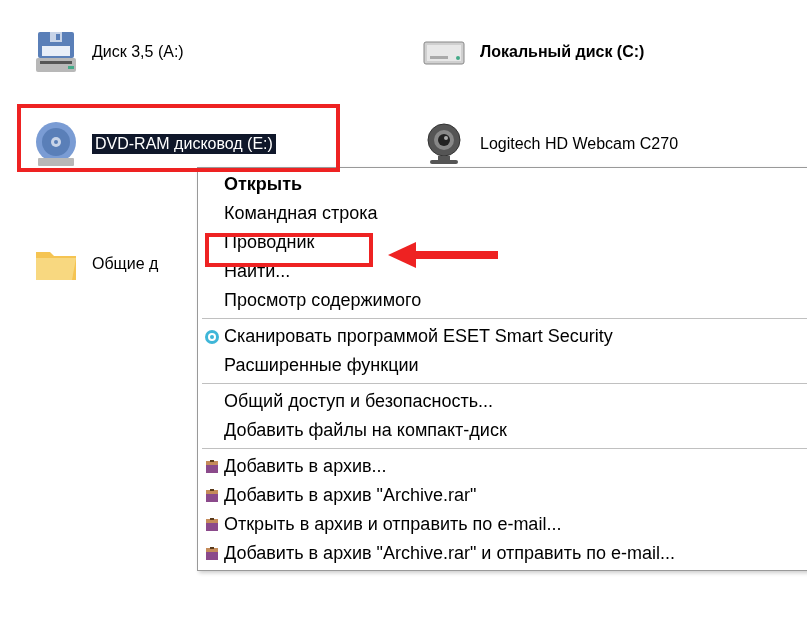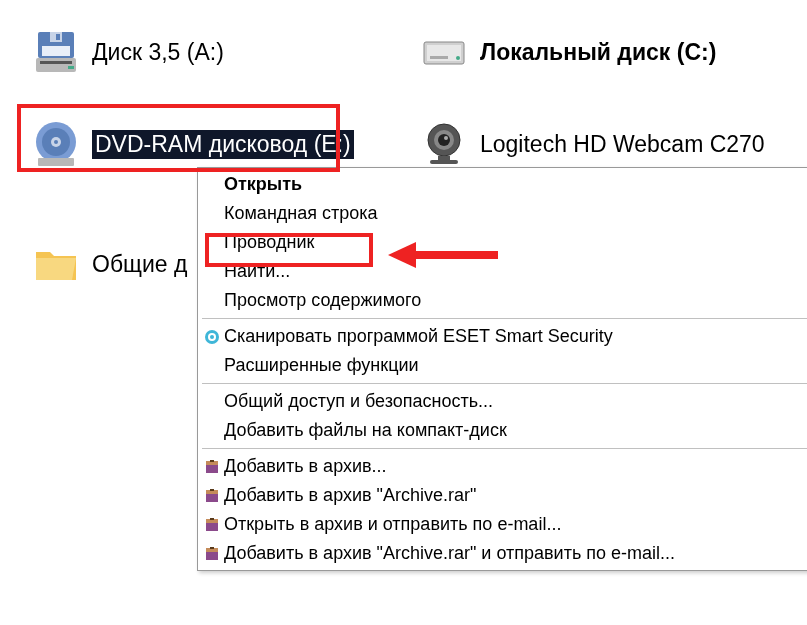--- a/index.html
+++ b/index.html
@@ -20,21 +20,21 @@
     }
     .drive-icon {
       width: 48px;
       height: 48px;
       display: flex;
       align-items: center;
       justify-content: center;
       flex-shrink: 0;
     }
     .drive-label {
-      font-size: 23px;
+      font-size: 16px;
       color: #000;
     }
     .selected .drive-label {
       background: #0f172a;
       color: #fff;
       padding: 1px 3px;
     }
     .highlight-box {
       position: absolute;
       border: 4px solid #e22;

